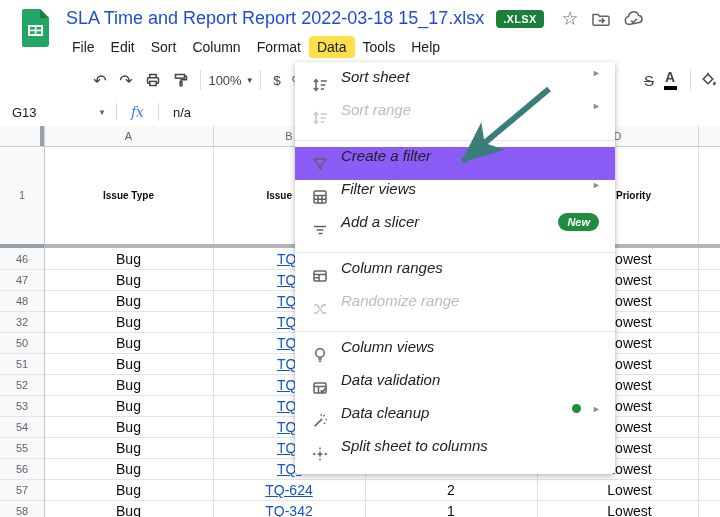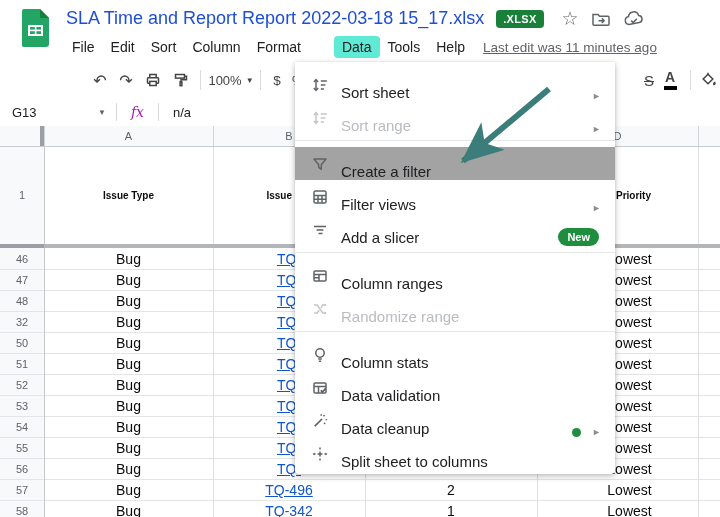--- a/index.html
+++ b/index.html
@@ -9,42 +9,42 @@
   .appbar{position:absolute;left:0;top:0;width:720px;height:62px;background:#fff;}
   .logo{position:absolute;left:22px;top:9px;}
   .title-row{position:absolute;left:66px;top:8px;display:flex;align-items:center;gap:12px;white-space:nowrap;}
   .doc-title{font-size:18px;color:#1d4ed8;}
   .xlsx-badge{background:#188038;color:#fff;font-size:11px;font-weight:bold;
               padding:3px 7px;border-radius:4px;letter-spacing:.3px;}
   .tb-ico{color:#5f6368;display:inline-flex;align-items:center;}
   .star{font-size:19px;line-height:1;margin-left:6px;}
   .menubar{position:absolute;left:64px;top:36px;display:flex;align-items:center;font-size:14px;}
   .menu-btn{padding:3px 8px;border-radius:4px;color:#202124;}
-  .menu-btn.active{background:#5eead4;margin-left:25px;}
+  .menu-btn.active{background:#fde047;}
   .last-edit{margin-left:10px;color:#5f6368;text-decoration:underline;font-size:13.5px;}
   
   .toolbar{position:absolute;left:0;top:62px;width:720px;height:36px;background:#fff;
            border-bottom:1px solid #eceff1;}
   .tbtn{position:absolute;top:0;height:36px;display:flex;align-items:center;justify-content:center;color:#444;}
   .tsep{position:absolute;top:8px;width:1px;height:20px;background:#dadce0;}
   .uglyph{font-size:16px;color:#444;}
   .ztext{font-size:13px;color:#444;}
   .caret{font-size:8px;color:#444;margin-left:4px;}
   .fmt{font-size:13.5px;color:#444;}
   .sthru{font-size:15px;text-decoration:line-through;color:#444;}
   .tcolor{display:flex;flex-direction:column;align-items:center;line-height:1;}
   .tcolor .a{font-size:14px;font-weight:bold;color:#444;}
   .tcolor .bar{width:13px;height:4px;background:#000;margin-top:2px;}
   
   .formulabar{position:absolute;left:0;top:98px;width:720px;height:28px;background:#fff;
               border-bottom:1px solid #d9d9d9;display:flex;align-items:center;}
   .cellref{width:86px;padding-left:12px;font-size:13px;color:#202124;}
   .refcaret{font-size:8px;color:#5f6368;margin-right:10px;}
   .fsep{width:1px;height:18px;background:#d9d9d9;}
-  .fx{font-family:"DejaVu Serif",serif;font-style:italic;color:#a21caf;font-size:14px;margin:0 14px;}
+  .fx{font-family:"DejaVu Serif",serif;font-style:italic;color:#3b82f6;font-size:14px;margin:0 14px;}
   .fval{font-size:13px;color:#202124;margin-left:14px;}
   
   .sheet{position:absolute;left:0;top:126px;width:720px;height:391px;background:#fff;overflow:hidden;}
   .gutter{position:absolute;left:0;top:20px;width:44px;height:371px;background:#f8f9fa;}
   .vline{position:absolute;top:0;width:1px;height:391px;background:#dcdfe3;}
   .vline.gut{background:#c7cacd;}
   .row{position:absolute;left:0;width:720px;border-bottom:1px solid #e2e4e7;}
   .cell{position:absolute;top:0;height:100%;display:flex;align-items:center;justify-content:center;
         font-size:14px;color:#0b0b0b;overflow:hidden;}
   .cell.head{font-weight:bold;font-size:10px;}
@@ -56,22 +56,22 @@
   .colletter{position:absolute;top:0;height:20px;display:flex;align-items:center;justify-content:center;
              font-size:11px;color:#5f6368;}
   .stripsep{position:absolute;top:0;width:1px;height:20px;background:#d2d5d8;}
   .corner-handle{position:absolute;left:40px;top:0;width:4px;height:20px;background:#9aa0a6;}
   .frozen-divider{position:absolute;left:0;top:118px;width:720px;height:4px;background:#b3b6b9;}
   .frozen-divider .gut{position:absolute;left:0;top:0;width:44px;height:4px;background:#9aa0a6;}
   
   .dmenu{position:absolute;left:295px;top:62px;width:320px;background:#fff;z-index:40;
          padding:6px 0 4px 0;border-radius:0 0 4px 4px;
          box-shadow:0 2px 6px rgba(0,0,0,.28), 0 0 1px rgba(0,0,0,.2);}
-  .ditem{position:relative;height:33px;display:flex;align-items:flex-end;font-size:15px;color:#202124;}
-  .ditem.hl{background:#a3a3a3;}
+  .ditem{position:relative;height:33px;display:flex;align-items:flex-start;font-size:15px;color:#202124;font-style:italic;}
+  .ditem.hl{background:#8b5cf6;}
   .ditem.dis{color:#b9bcc0;}
   .ditem .ic{position:absolute;left:16px;top:50%;transform:translateY(-50%);width:18px;height:18px;color:#5f6368;}
   .ditem.dis .ic{color:#c3c6c9;}
   .ditem .lbl{margin-left:46px;}
   .ditem .sub{position:absolute;right:14px;font-size:9px;color:#8a8f94;}
   .ditem .newb{position:absolute;right:16px;background:#1e8e3e;color:#fff;font-size:11px;font-weight:bold;
                padding:3px 9px;border-radius:10px;}
   .ditem .dot{position:absolute;right:34px;width:9px;height:9px;border-radius:50%;background:#1e8e3e;}
   .ddiv{height:1px;background:#e4e6e8;margin:6px 0;}
   
@@ -112,21 +112,20 @@
     </div>
     <nav class="menubar" id="menubar">
         <div class="menu-btn">File</div>
         <div class="menu-btn">Edit</div>
         <div class="menu-btn">Sort</div>
         <div class="menu-btn">Column</div>
         <div class="menu-btn">Format</div>
         <div class="menu-btn active">Data</div>
         <div class="menu-btn">Tools</div>
         <div class="menu-btn">Help</div>
-        <div class="last-edit">Last edit was 11 minutes ago</div>
       </nav>
   </header>
 
   <div class="toolbar">
     <span class="tbtn" style="left:88px;width:24px;">
         <span class="uglyph">↶</span>
       </span>
     <span class="tbtn" style="left:114px;width:24px;">
         <span class="uglyph">↷</span>
       </span>
@@ -292,21 +291,21 @@
         <div class="cell" style="left: 213px; width: 152px;">
           <span class="link">TQ-</span>
         </div>
         <div class="cell" style="left: 365px; width: 172px;"></div>
         <div class="cell" style="left: 537px; width: 161px; padding-left: 12px;">Lowest</div>
       </div>
       <div class="row" style="top: 354px; height: 20px;">
         <div class="rownum">57</div>
         <div class="cell" style="left: 44px; width: 169px;">Bug</div>
         <div class="cell" style="left: 213px; width: 152px;">
-          <span class="link">TQ-496</span>
+          <span class="link">TQ-624</span>
         </div>
         <div class="cell" style="left: 365px; width: 172px;">2</div>
         <div class="cell" style="left: 537px; width: 161px; padding-left: 12px;">Lowest</div>
       </div>
       <div class="row" style="top: 375px; height: 20px;">
         <div class="rownum">58</div>
         <div class="cell" style="left: 44px; width: 169px;">Bug</div>
         <div class="cell" style="left: 213px; width: 152px;">
           <span class="link">TQ-342</span>
         </div>
@@ -390,21 +389,21 @@
             <path d="M13.4 3.4 15.6 5l-2.2 1.6zM13.4 11.4 15.6 13l-2.2 1.6z" fill="currentColor" stroke="none"></path>
           </svg></span>
         <span class="lbl">Randomize range</span>
       </div>
       <div class="ddiv"></div>
       <div class="ditem">
         <span class="ic"><svg width="18" height="18" viewBox="0 0 18 18" fill="none" stroke="currentColor" stroke-width="1.5">
             <circle cx="9" cy="7" r="4.2"></circle>
             <path d="M7.2 13h3.6M7.8 15.2h2.4"></path>
           </svg></span>
-        <span class="lbl">Column stats</span>
+        <span class="lbl">Column views</span>
       </div>
       <div class="ditem">
         <span class="ic"><svg width="18" height="18" viewBox="0 0 18 18" fill="none" stroke="currentColor" stroke-width="1.5">
             <rect x="3" y="4" width="12" height="10" rx="1"></rect>
             <path d="M3 7.5h12M7.5 7.5V14"></path>
             <path d="M9.8 11.3l1.7 1.7 3.2-3.6" stroke-width="1.8"></path>
           </svg></span>
         <span class="lbl">Data validation</span>
       </div>
       <div class="ditem">

